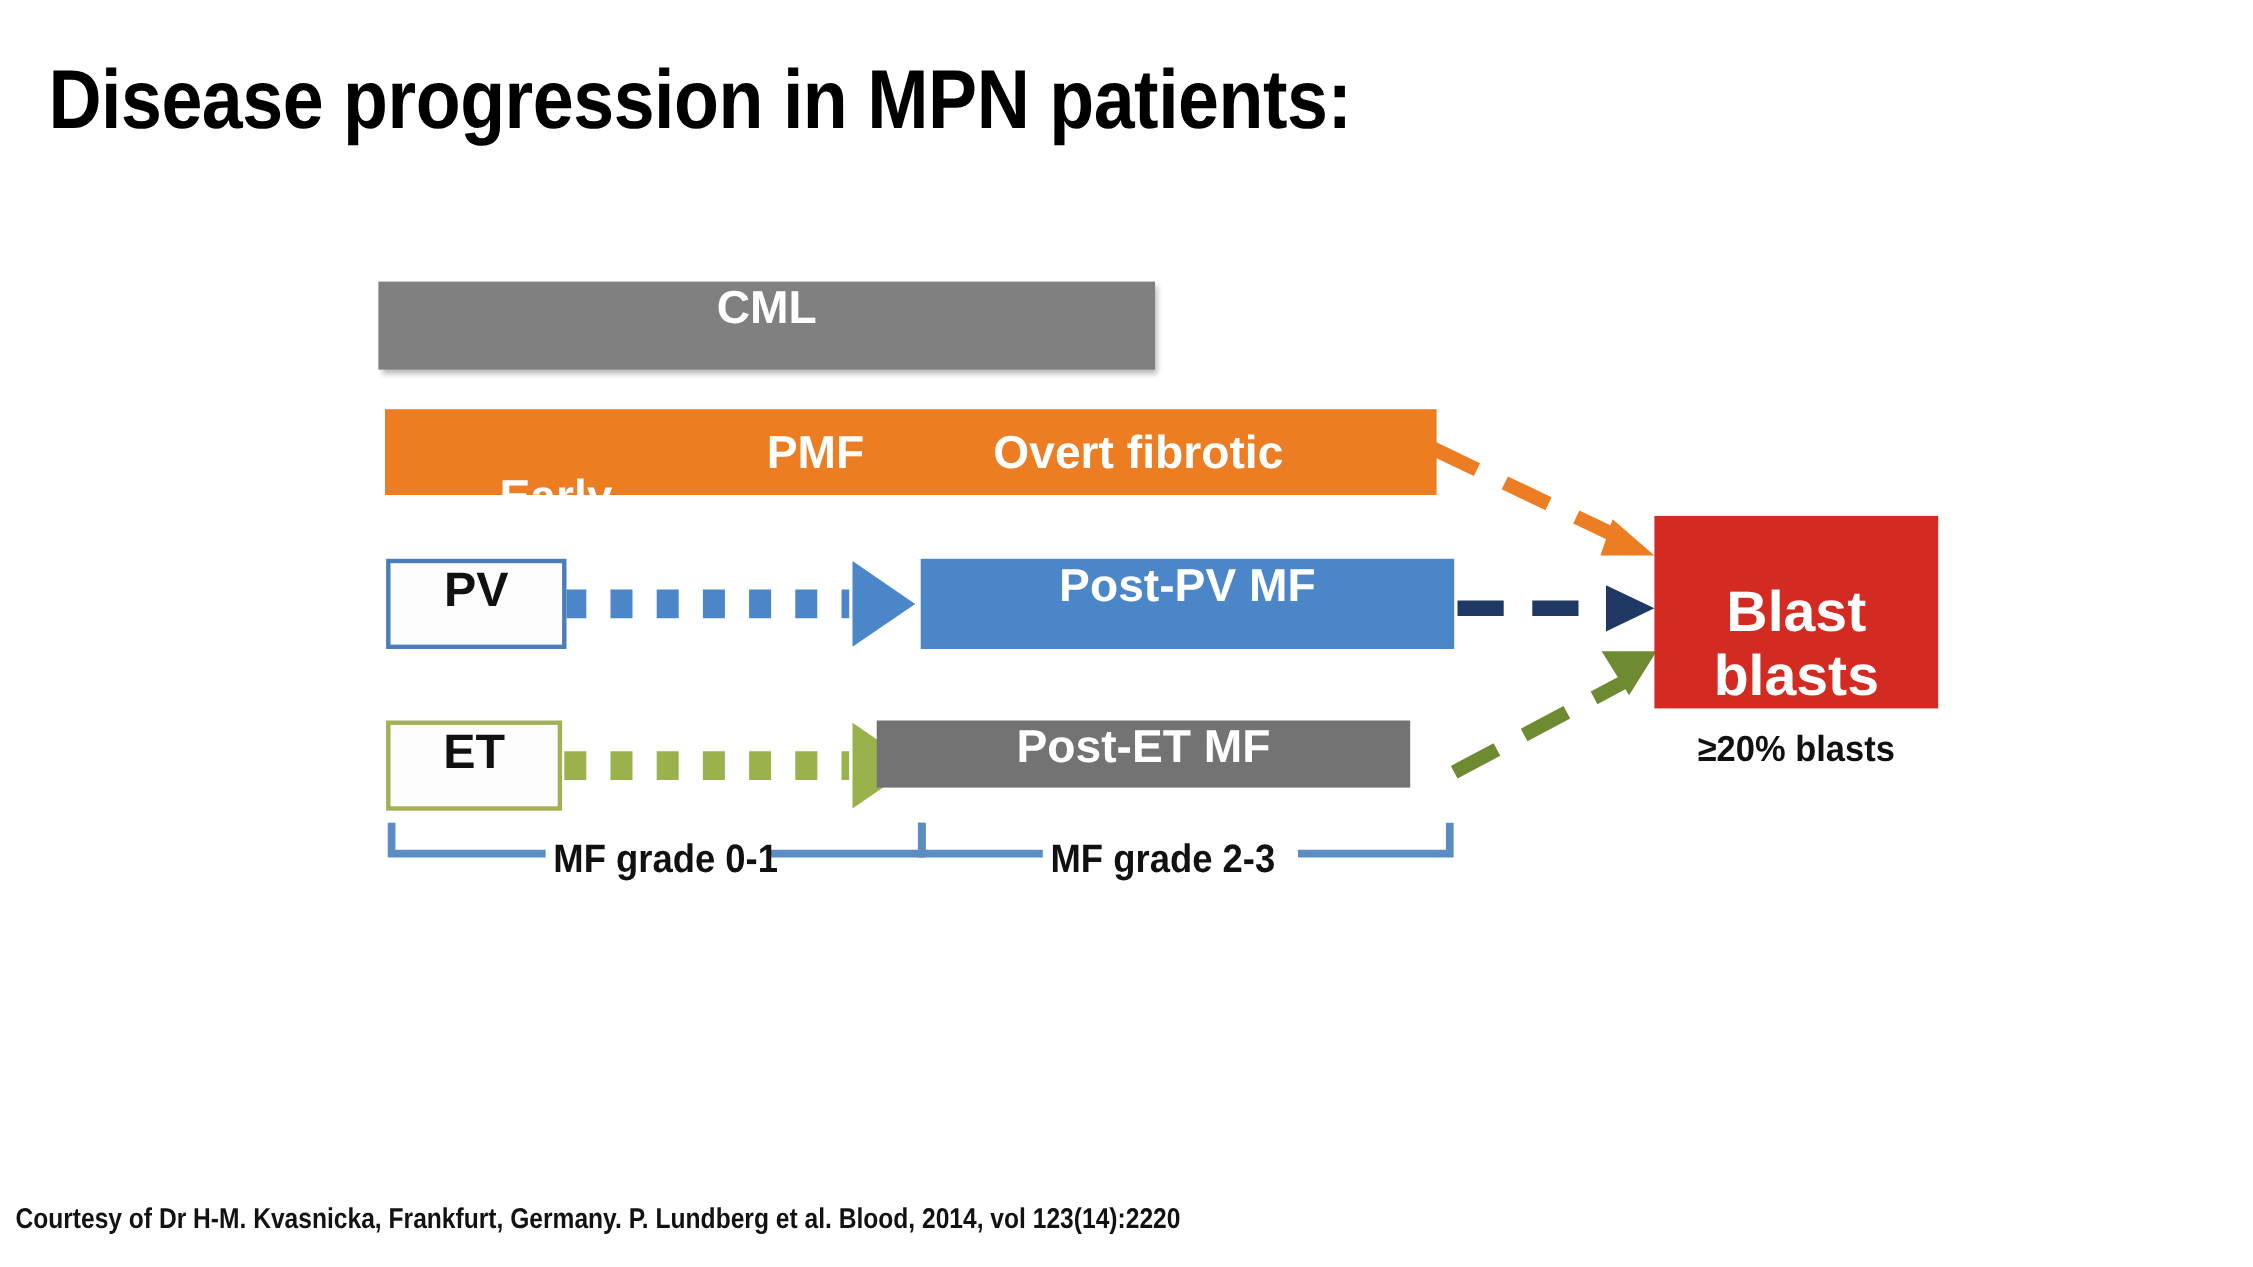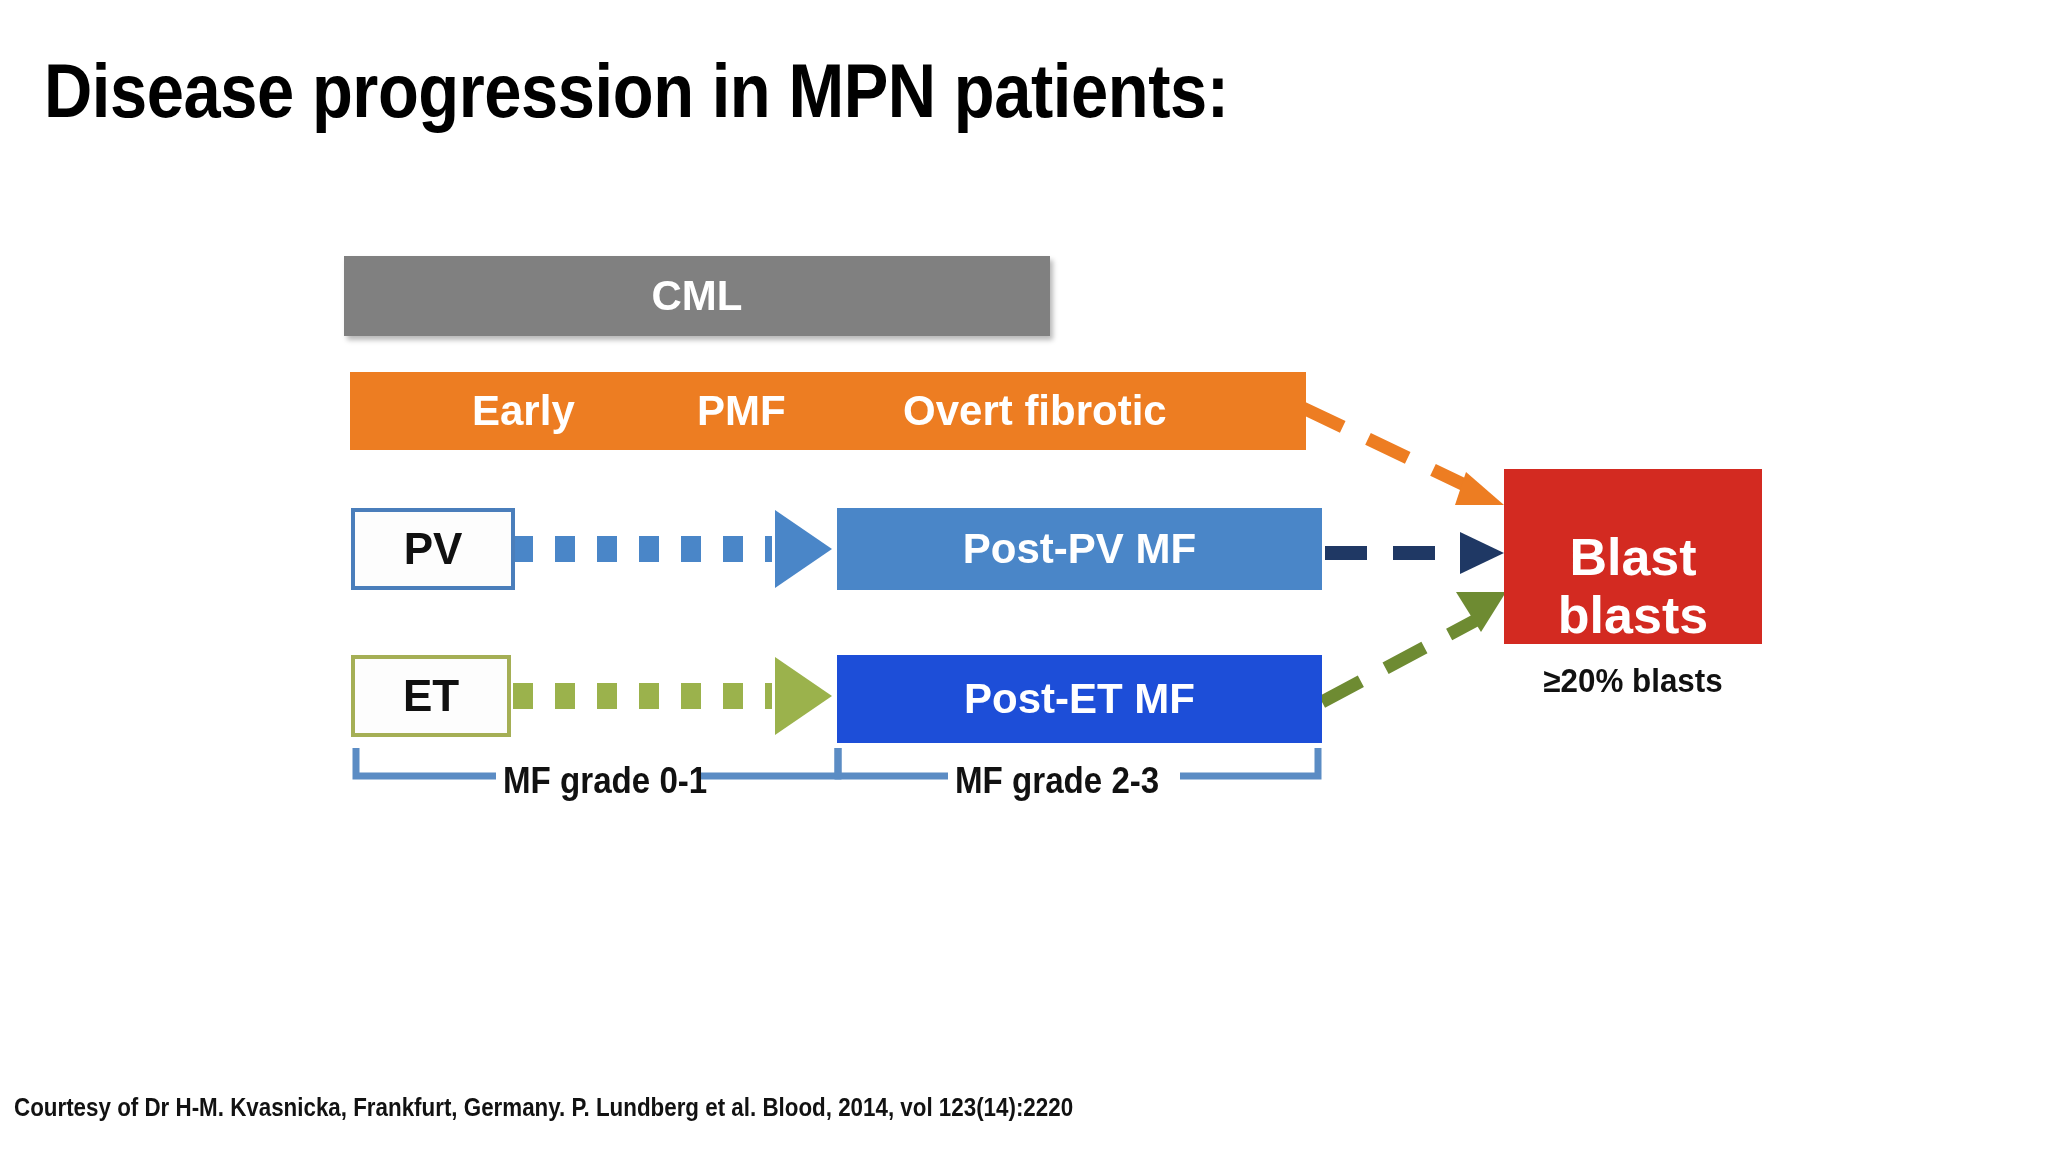--- a/index.html
+++ b/index.html
@@ -45,21 +45,21 @@
     top: 0;
     width: 2048px;
     height: 1152px;
     pointer-events: none;
   }
 
   .bar {
     position: absolute;
     box-sizing: border-box;
     display: flex;
-    align-items: center;
+    align-items: flex-start;
     color: #ffffff;
     font-weight: bold;
     font-family: "Liberation Sans", sans-serif;
   }
 
   
   #bar-cml {
     left: 344px;
     top: 256px;
     width: 706px;
@@ -78,21 +78,21 @@
     height: 78px;
     background: #ED7D22;
     font-size: 42px;
   }
   #bar-pmf .seg {
     position: absolute;
     white-space: nowrap;
     top: 50%;
     transform: translateY(-50%);
   }
-  #label-early   { left: 122px; }
+  #label-early   { left: 104px; margin-top: 40px; }
   #label-pmf     { left: 347px; }
   #label-overt   { left: 505px; margin-left: 48px; }
 
   
   #box-pv {
     left: 351px;
     top: 508px;
     width: 164px;
     height: 82px;
     background: #fdfdfd;
@@ -121,25 +121,25 @@
     height: 82px;
     background: #fdfdfd;
     border: 4px solid #A5AF55;
     color: #111111;
     font-size: 44px;
     justify-content: center;
   }
 
   
   #bar-post-et {
-    left: 837px;
+    left: 797px;
     top: 655px;
     width: 485px;
-    height: 88px;
-    background: #1d4ed8;
+    height: 61px;
+    background: #737373;
     justify-content: center;
     font-size: 42px;
   }
 
   
   #box-blast {
     left: 1504px;
     top: 469px;
     width: 258px;
     height: 175px;

